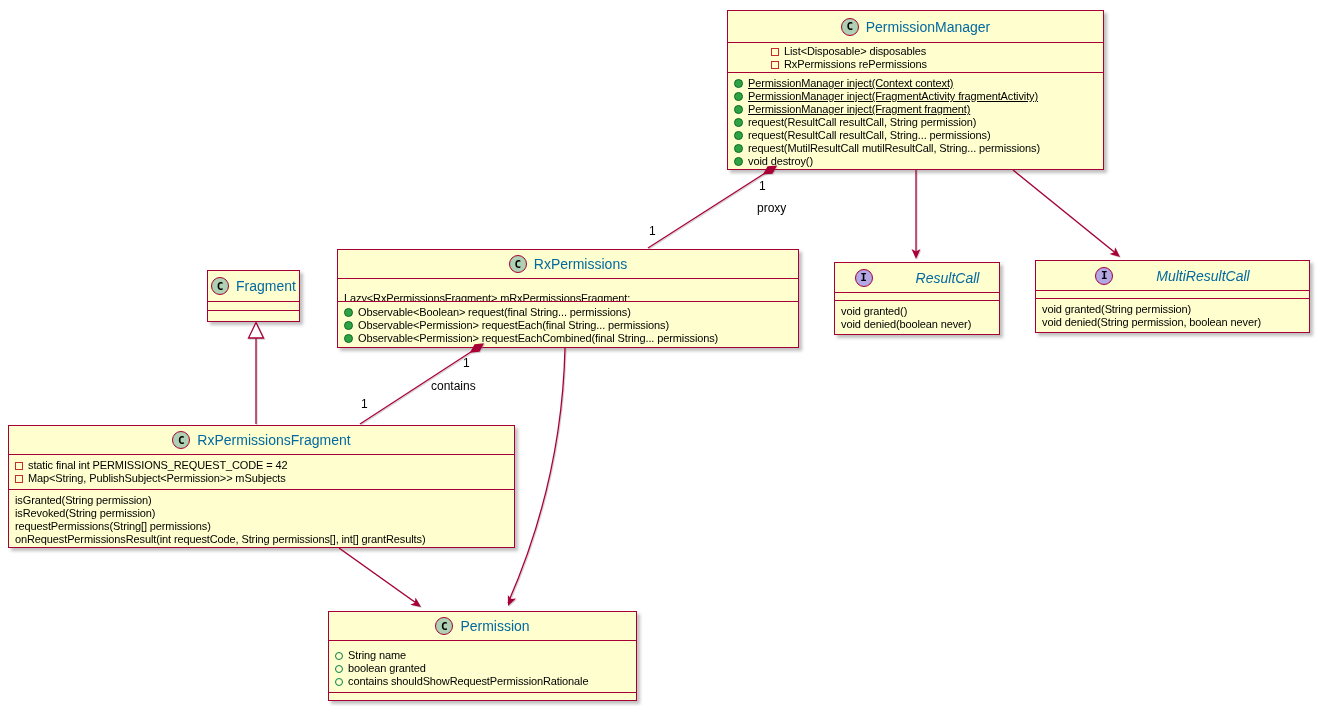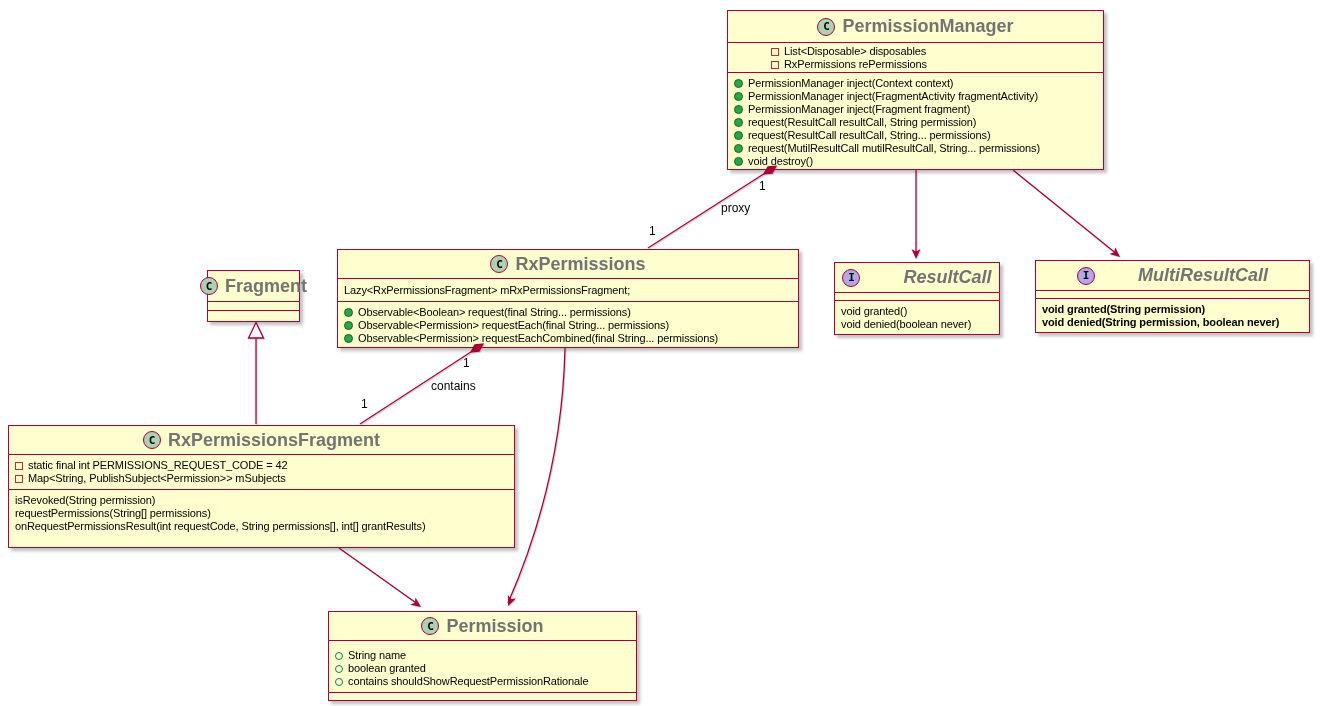--- a/index.html
+++ b/index.html
@@ -11,39 +11,39 @@
     filter:drop-shadow(1.5px 1.5px 0.5px rgba(130,130,130,0.35));}
   .uml-class{
     position:absolute;z-index:2;background:#FEFECE;border:1.5px solid #A80036;
     box-shadow:3px 3px 3px rgba(140,140,140,0.55);box-sizing:border-box;
     display:flex;flex-direction:column;
   }
   .uml-title{
     display:flex;align-items:center;justify-content:center;gap:7px;
     flex:0 0 auto;box-sizing:border-box;
   }
-  .uml-title-text{font-size:18px;color:#737373;font-weight:bold;}
+  .uml-title-text{font-size:14px;color:#0369a1;}
   .italic .uml-title-text{font-style:italic;margin-left:36px;}
   .spot{
     display:inline-flex;align-items:center;justify-content:center;
     width:16px;height:16px;border-radius:50%;border:1px solid #A80036;
     font-family:"DejaVu Sans Mono",monospace;font-weight:bold;font-size:11px;color:#000;
     flex:0 0 auto;
   }
   .spot-class{background:#ADD1B2;}
   .spot-interface{background:#B4A7E5;}
   .uml-section{
     border-top:1px solid #A80036;box-sizing:border-box;
     padding:3px 4px 3px 6px;overflow:hidden;
   }
   .member-row{
     display:flex;align-items:center;gap:5px;line-height:13px;white-space:nowrap;
   }
   .member-text{font-size:11px;letter-spacing:-0.12px;color:#000;}
-  .member-text.u{}
+  .member-text.u{text-decoration:underline;}
   .vis{flex:0 0 auto;display:inline-block;box-sizing:border-box;}
   .vis-private{width:8px;height:8px;border:1.5px solid #C82930;background:transparent;}
   .vis-public{width:9px;height:9px;border-radius:50%;background:#2FA246;border:1px solid #0B6B23;}
   .vis-publicField{width:8px;height:8px;border-radius:50%;border:1.5px solid #038048;background:transparent;}
   .edge-label{
     position:absolute;z-index:6;font-size:12px;color:#000;white-space:nowrap;
   }
 </style>
 </head>
 <body>
@@ -65,21 +65,21 @@
       <polygon points="0,-4.5 8.5,0 0,4.5 -8.5,0" transform="translate(477,348) rotate(147)"></polygon>
       <polygon points="0,0 -10,-4.5 -7.5,0 -10,4.5" transform="translate(916,259) rotate(90)"></polygon>
       <polygon points="0,0 -10,-4.5 -7.5,0 -10,4.5" transform="translate(1120,257) rotate(39.5)"></polygon>
       <polygon points="0,0 -10,-4.5 -7.5,0 -10,4.5" transform="translate(421,607) rotate(35.5)"></polygon>
       <polygon points="0,0 -10,-4.5 -7.5,0 -10,4.5" transform="translate(508,606) rotate(113.5)"></polygon>
     </g>
     <polygon points="256,322.5 248.5,338 263.5,338" fill="#FFFFFF" stroke="#A80036" stroke-width="1.3"></polygon>
   </svg>
 
   <div class="edge-label" style="left:759px;top:179px;">1</div>
-  <div class="edge-label" style="left:721px;top:201px;">proxy</div>
+  <div class="edge-label" style="left:757px;top:201px;">proxy</div>
   <div class="edge-label" style="left:649px;top:224px;">1</div>
   <div class="edge-label" style="left:463px;top:356px;">1</div>
   <div class="edge-label" style="left:431px;top:379px;">contains</div>
   <div class="edge-label" style="left:361px;top:397px;">1</div>
 
   <div class="uml-class" style="left:727px;top:10px;width:377px;height:160px;">
     <div class="uml-title" style="height:31px;">
       <span class="spot spot-class">C</span>
       <span class="uml-title-text">PermissionManager</span>
     </div>
@@ -123,21 +123,21 @@
           <span class="member-text">void destroy()</span>
         </div>
       </div>
   </div>
 
   <div class="uml-class" style="left:337px;top:249px;width:462px;height:99px;">
     <div class="uml-title" style="height:28px;">
       <span class="spot spot-class">C</span>
       <span class="uml-title-text">RxPermissions</span>
     </div>
-    <div class="uml-section" style="height:23px;padding-top:5px;">
+    <div class="uml-section" style="height:23px;padding-top:13px;">
         <div class="member-row">
           <span class="member-text">Lazy&lt;RxPermissionsFragment&gt; mRxPermissionsFragment;</span>
         </div>
       </div>
     <div class="uml-section" style="flex:1;padding-top:4px;">
         <div class="member-row">
           <span class="vis vis-public"></span>
           <span class="member-text">Observable&lt;Boolean&gt; request(final String... permissions)</span>
         </div>
         <div class="member-row">
@@ -175,21 +175,21 @@
         </div>
       </div>
   </div>
 
   <div class="uml-class italic" style="left:1035px;top:260px;width:275px;height:73px;">
     <div class="uml-title" style="height:29px;">
       <span class="spot spot-interface">I</span>
       <span class="uml-title-text">MultiResultCall</span>
     </div>
     <div class="uml-section" style="height:8px;padding:0;"></div>
-    <div class="uml-section" style="flex:1;padding-top:4px;font-weight:bold;">
+    <div class="uml-section" style="flex:1;padding-top:4px;">
         <div class="member-row">
           <span class="member-text">void granted(String permission)</span>
         </div>
         <div class="member-row">
           <span class="member-text">void denied(String permission, boolean never)</span>
         </div>
       </div>
   </div>
 
   <div class="uml-class" style="left:8px;top:425px;width:507px;height:123px;">
@@ -202,20 +202,23 @@
           <span class="vis vis-private"></span>
           <span class="member-text">static final int PERMISSIONS_REQUEST_CODE = 42</span>
         </div>
         <div class="member-row">
           <span class="vis vis-private"></span>
           <span class="member-text">Map&lt;String, PublishSubject&lt;Permission&gt;&gt; mSubjects</span>
         </div>
       </div>
     <div class="uml-section" style="flex:1;padding-top:4px;">
         <div class="member-row">
+          <span class="member-text">isGranted(String permission)</span>
+        </div>
+        <div class="member-row">
           <span class="member-text">isRevoked(String permission)</span>
         </div>
         <div class="member-row">
           <span class="member-text">requestPermissions(String[] permissions)</span>
         </div>
         <div class="member-row">
           <span class="member-text">onRequestPermissionsResult(int requestCode, String permissions[], int[] grantResults)</span>
         </div>
       </div>
   </div>

